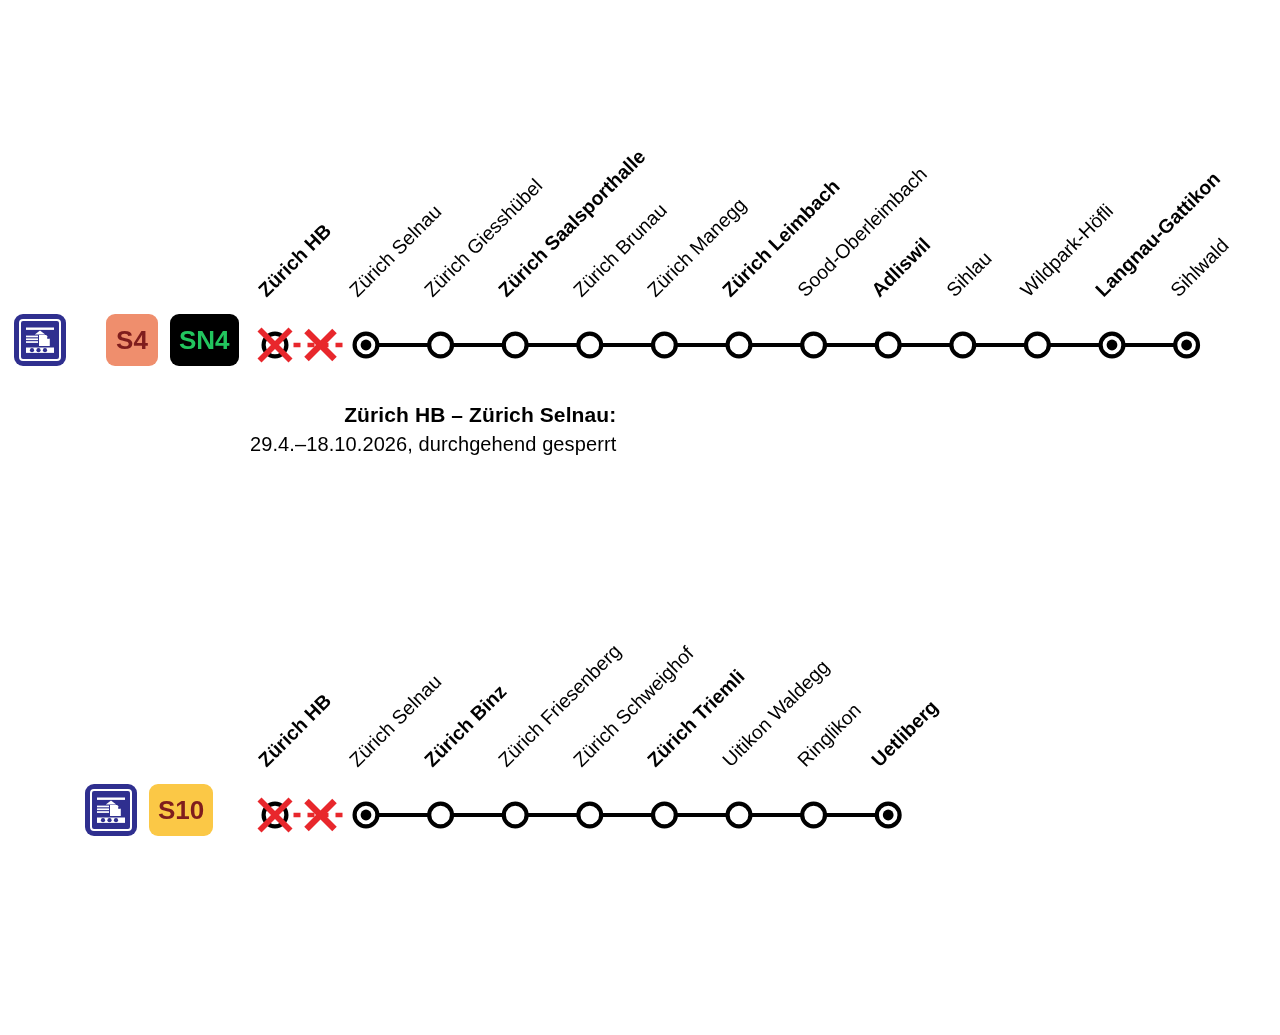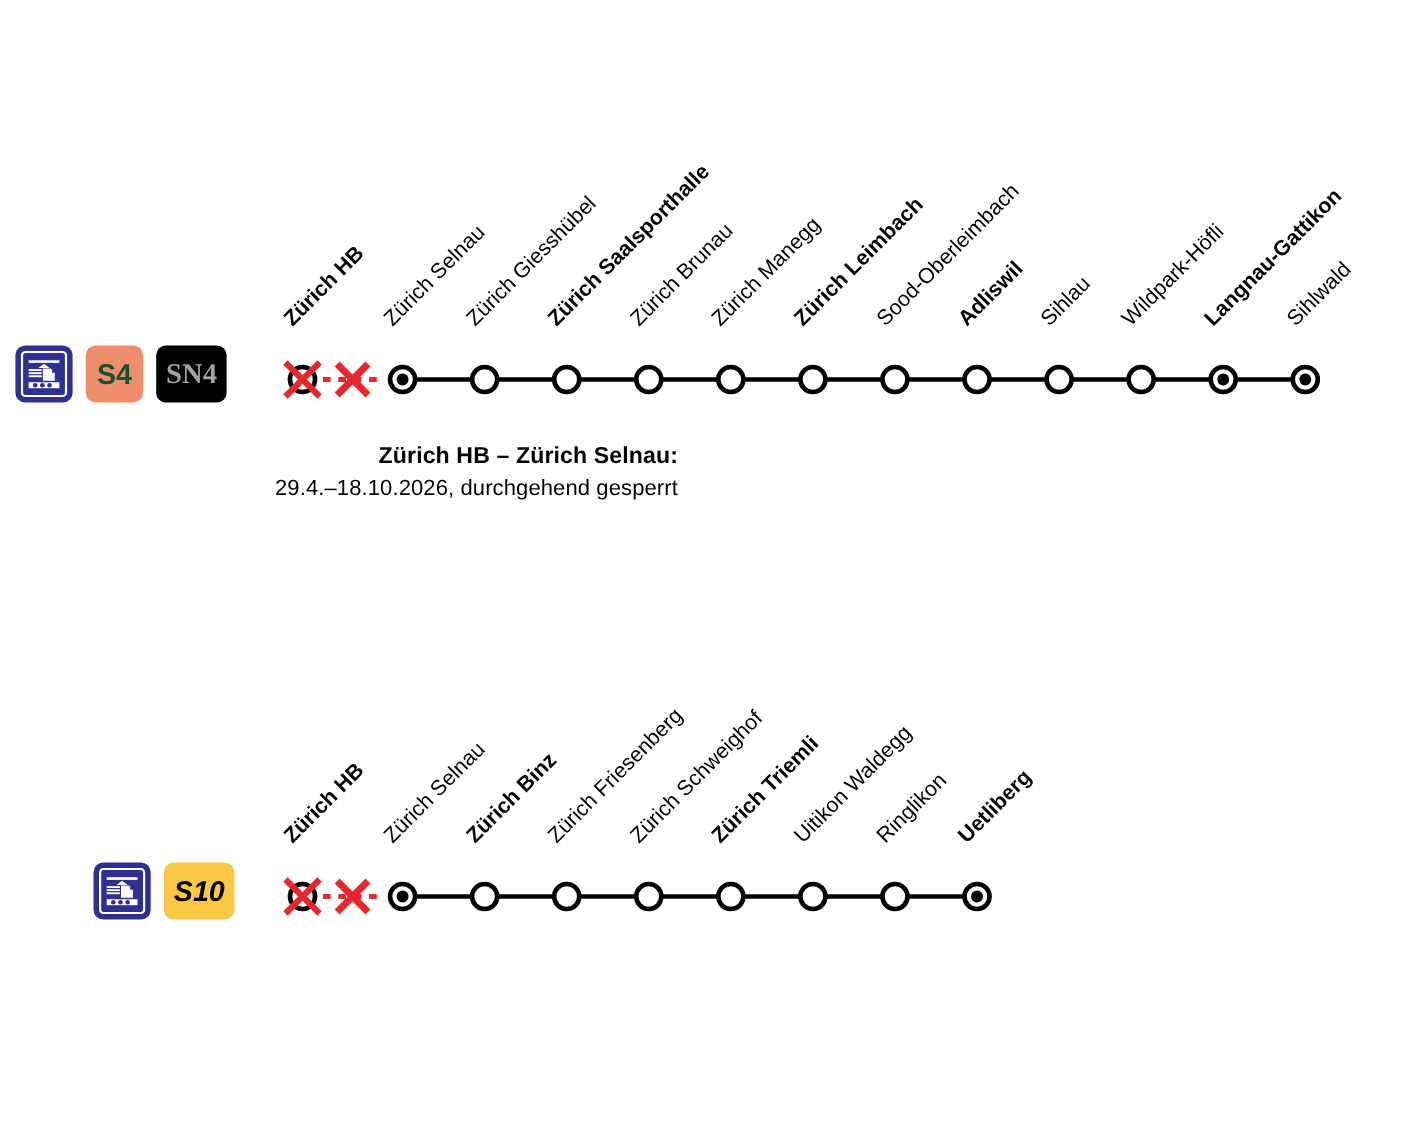--- a/index.html
+++ b/index.html
@@ -58,23 +58,23 @@
     display: flex;
     align-items: center;
     justify-content: center;
     font-weight: bold;
     font-size: 26px;
     letter-spacing: 0px;
     padding: 0 9px;
     box-sizing: border-box;
     flex: 0 0 auto;
   }
-  .svc-s4  { background: #ef8e6d; color: #14532d; }
-  .svc-sn4 { background: #000000; color: #a3a3a3; font-family: Liberation Serif, serif; }
-  .svc-s10 { background: #fbc846; color: #000000; font-style: italic; }
+  .svc-s4  { background: #ef8e6d; color: #7f1d1d; margin-left: 28px; }
+  .svc-sn4 { background: #000000; color: #22c55e; }
+  .svc-s10 { background: #fbc846; color: #7f1d1d; }
 
   
   .route {
     position: absolute;
     top: 290px;
     left: 0;
     height: 100px;
   }
   .route-svg { display: block; }
 

